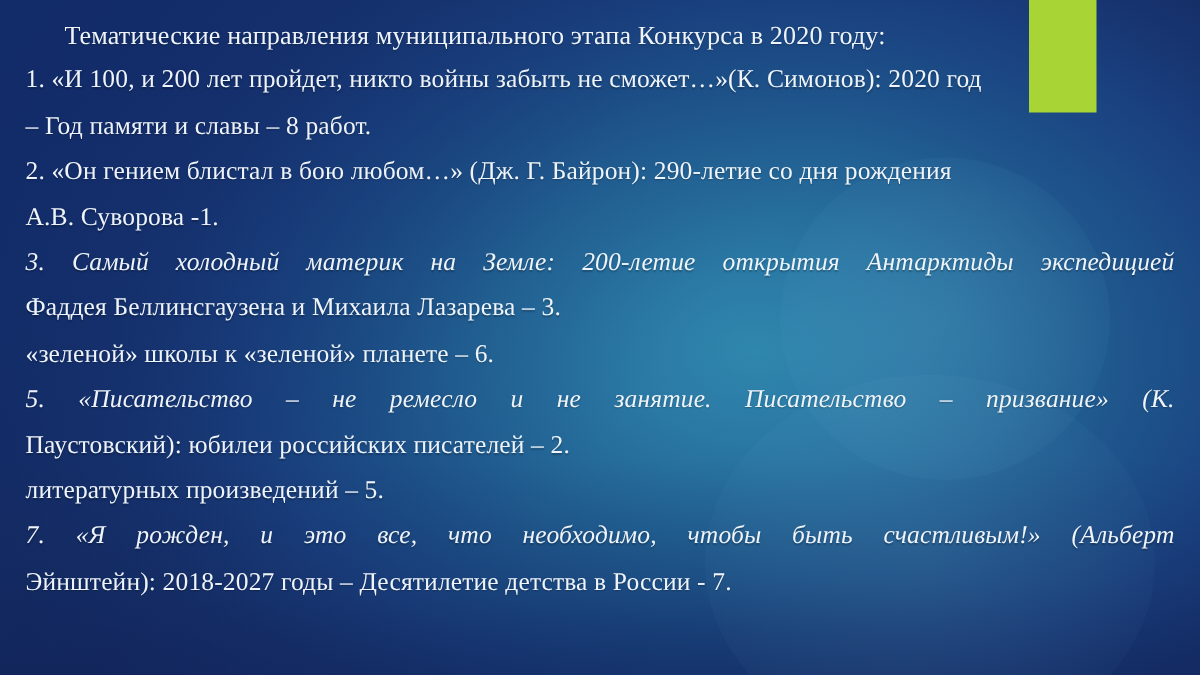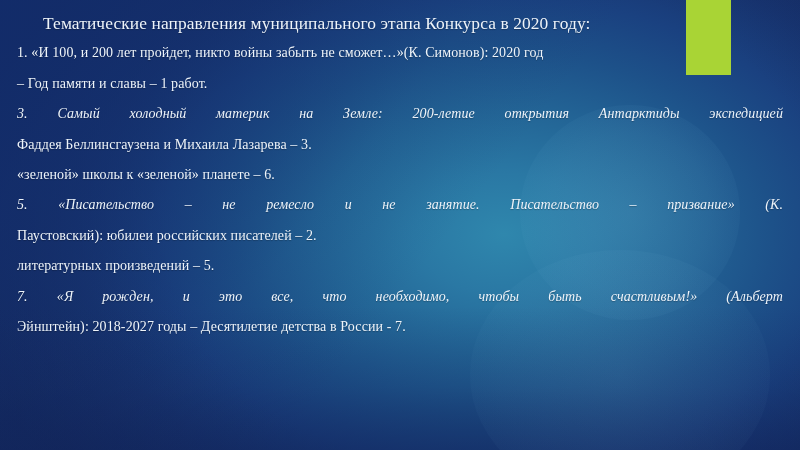--- a/index.html
+++ b/index.html
@@ -112,21 +112,21 @@
   .line {
     color: #eef4fa;
     font-size: 17.4px;
     line-height: 30.4px;
     letter-spacing: 0.1px;
     white-space: nowrap;
     text-shadow: 0 1px 1px rgba(0,0,0,0.25);
   }
   .para {
     color: #eef4fa;
-    font-size: 14px;
+    font-size: 17px;
     line-height: 30.4px;
     text-align: justify;
     text-justify: inter-word;
     letter-spacing: 0.1px;
     text-shadow: 0 1px 1px rgba(0,0,0,0.25);
   }
   
   .para .jline {
     display: block;
     text-align: justify;
@@ -157,23 +157,27 @@
   <div class="bg-halo2"></div>
 
   <div class="accent-rect" style="background-color: rgb(169, 212, 53);"></div>
 
   <div class="content">
 
     <div class="line title-line">Тематические направления муниципального этапа Конкурса в 2020 году:</div>
 
     <div class="para">
       <span class="lline">1. «И 100, и 200 лет пройдет, никто войны забыть не сможет…»(К. Симонов): 2020 год</span>
-      <span class="lline">– Год памяти и славы – 1 работ.</span>
-    </div>
-
+      <span class="lline">– Год памяти и славы – 8 работ.</span>
+    </div>
+
+    <div class="para">
+      <span class="lline">2. «Он гением блистал в бою любом…» (Дж. Г. Байрон): 290-летие со дня рождения</span>
+      <span class="lline">А.В. Суворова -1.</span>
+    </div>
 
     <div class="para">
       <span class="jline">3. Самый холодный материк на Земле: 200-летие открытия Антарктиды экспедицией</span>
       <span class="lline">Фаддея Беллинсгаузена и Михаила Лазарева – 3.</span>
     </div>
 
     <div class="para">
       <span class="lline">«зеленой» школы к «зеленой» планете – 6.</span>
     </div>
 

